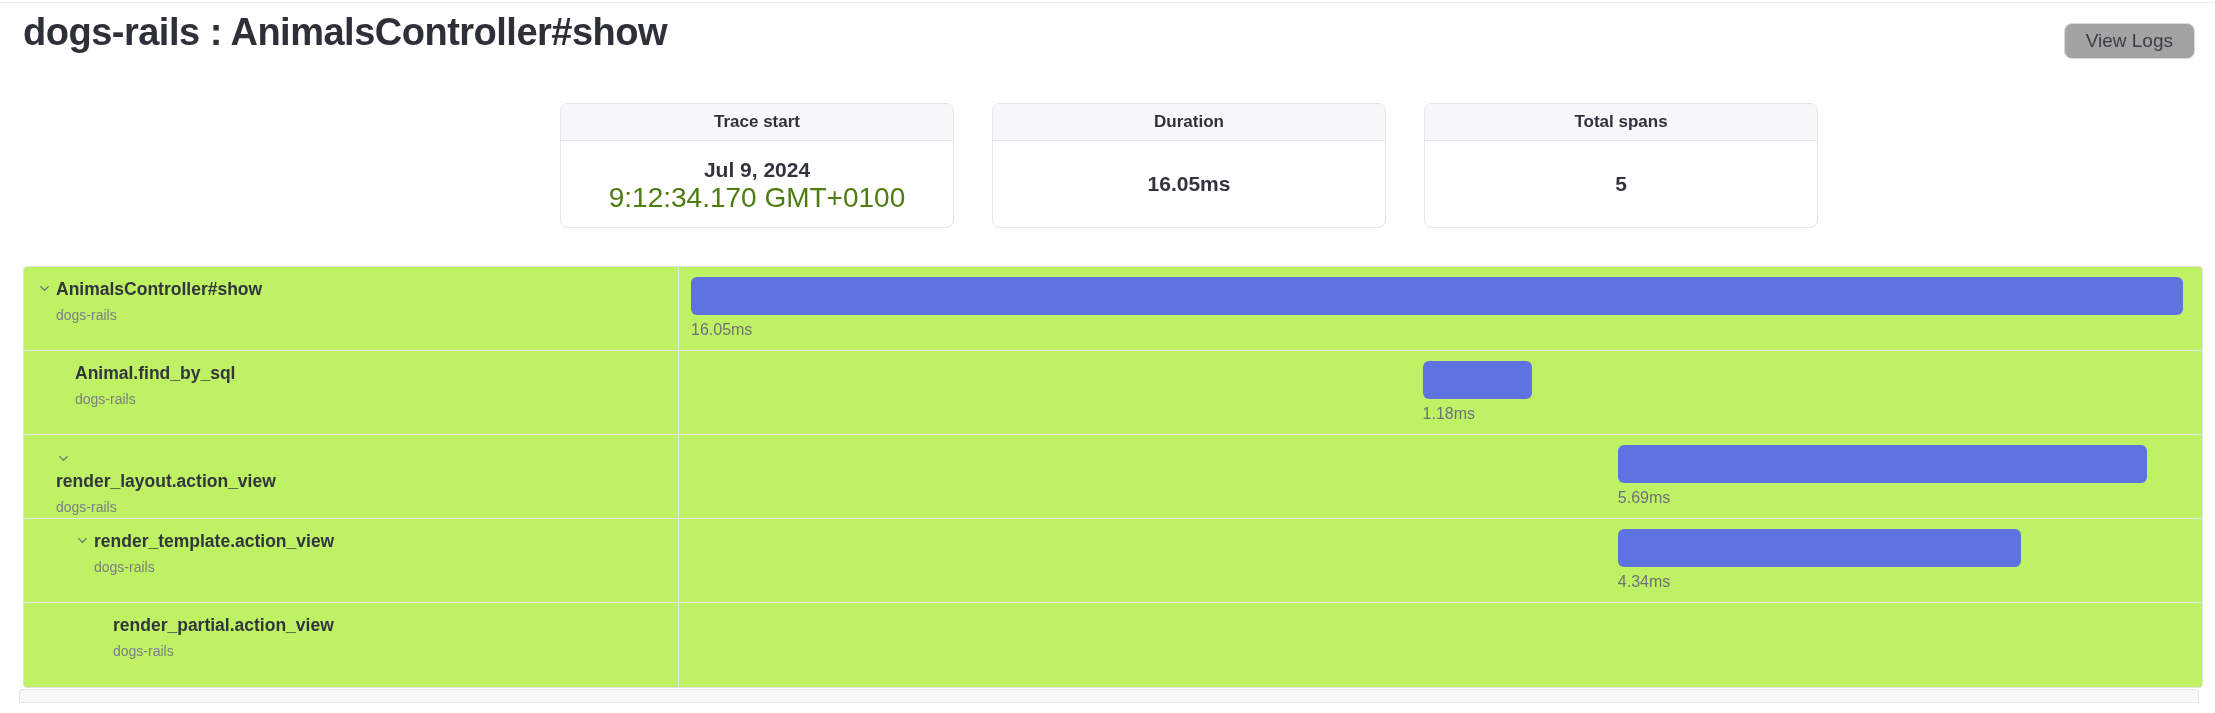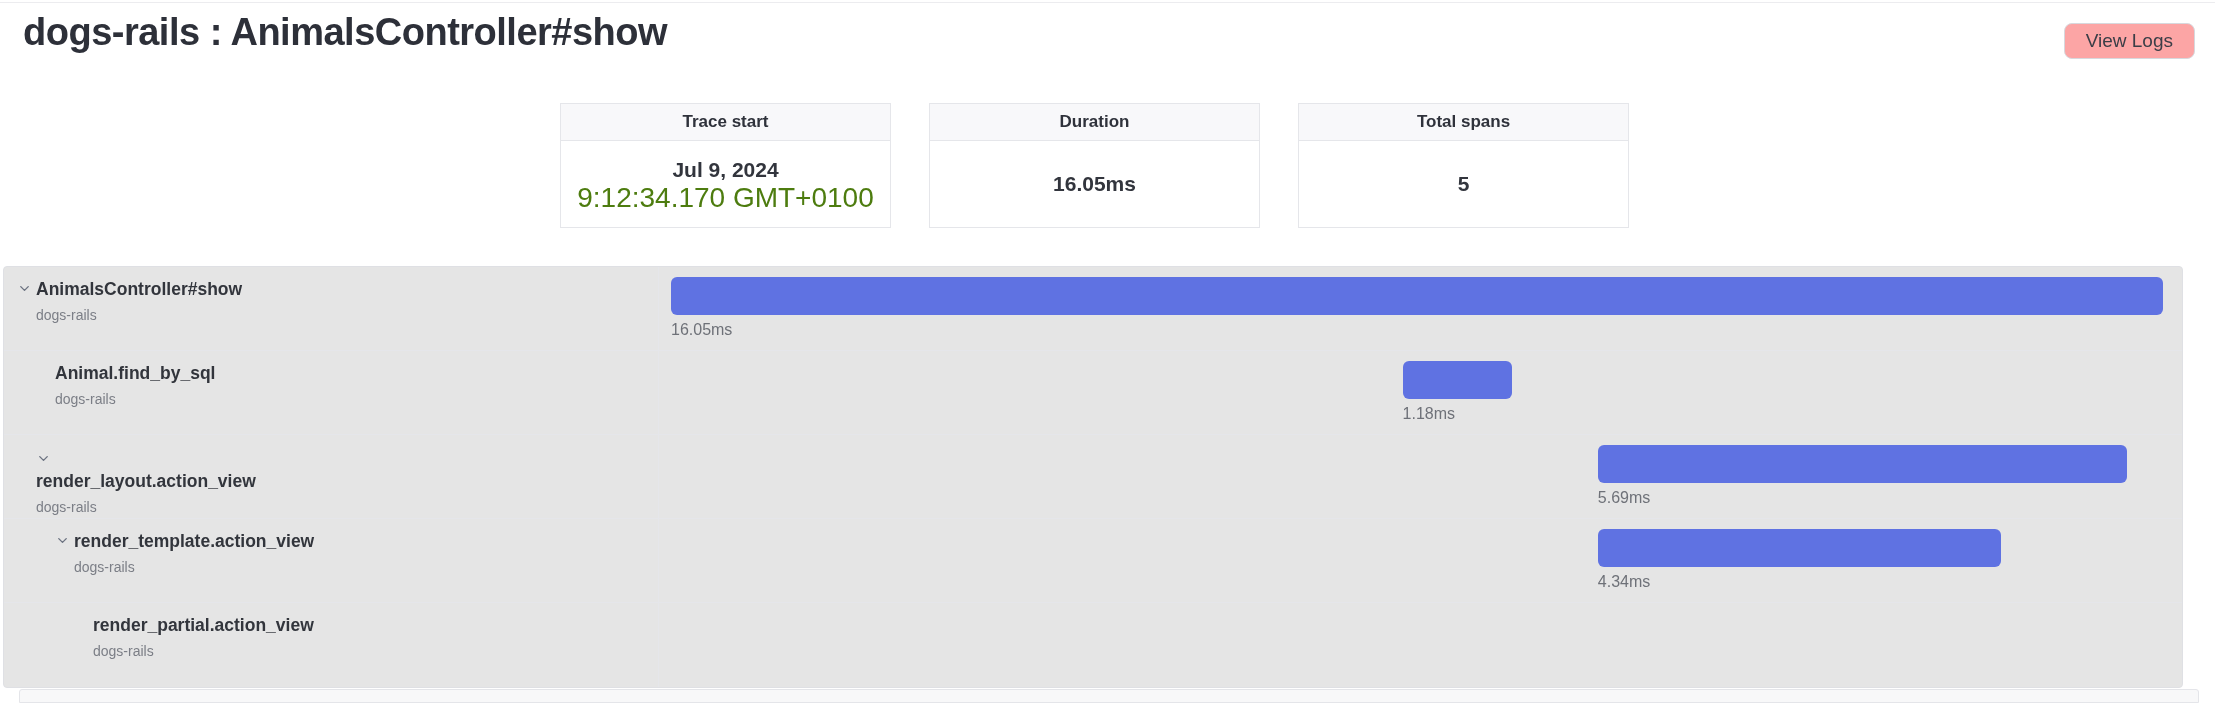--- a/index.html
+++ b/index.html
@@ -19,38 +19,38 @@
   
   .page-header { position: absolute; top: 0; left: 0; width: 100%; height: 70px; }
   .page-title {
     position: absolute; left: 23px; top: 11px;
     font-size: 38px; font-weight: 700; letter-spacing: -0.5px; color: #2d3039;
     white-space: nowrap;
   }
   .view-logs-btn {
     position: absolute; right: 20px; top: 23px; height: 36px;
     padding: 0 21px;
-    background: #fca5a5;
+    background: #a3a3a3;
     border: 1px solid #d7d8dd;
     border-radius: 8px;
     font-family: "Liberation Sans", sans-serif;
     font-size: 19px; color: #3b3e47;
     display: flex; align-items: center; justify-content: center;
     cursor: pointer;
   }
 
   
   .cards-row {
     position: absolute; top: 103px; left: 560px;
     display: flex; gap: 38px;
   }
   .card {
-    width: 331px; height: 125px;
+    width: 394px; height: 125px;
     border: 1px solid #e5e6ea;
-    border-radius: 0;
+    border-radius: 8px;
     background: #ffffff;
     overflow: hidden;
     display: flex; flex-direction: column; justify-content: center;
   }
   .card-header {
     height: 37px; flex: 0 0 37px;
     background: #f8f8fa;
     border-bottom: 1px solid #e5e6ea;
     display: flex; align-items: center; justify-content: center;
     font-size: 17px; font-weight: 700; color: #2f323b;
@@ -58,24 +58,24 @@
   .card-body {
     flex: 1;
     display: flex; flex-direction: column; align-items: center; justify-content: center;
     line-height: 28px;
   }
   .card-primary { font-size: 21px; font-weight: 700; color: #32353d; }
   .card-secondary { font-size: 28px; font-weight: 400; color: #4d7c0f; }
 
   
   .span-table {
-    position: absolute; left: 3px; top: 266px; width: 2180px;
+    position: absolute; left: 23px; top: 266px; width: 2180px;
     border: 1px solid #dfe0e4;
     border-radius: 4px;
-    background: #e5e5e5;
+    background: #bef264;
   }
   .span-row { display: flex; height: 84px; border-bottom: 1px solid #e5e6ea; }
   .span-row:last-child { border-bottom: none; }
   .cell-left {
     width: 655px; flex: 0 0 655px;
     border-right: 1px solid #e5e6ea;
     padding-top: 9px;
   }
   .name-wrap { display: flex; align-items: flex-start; }
   .chevron-slot {

